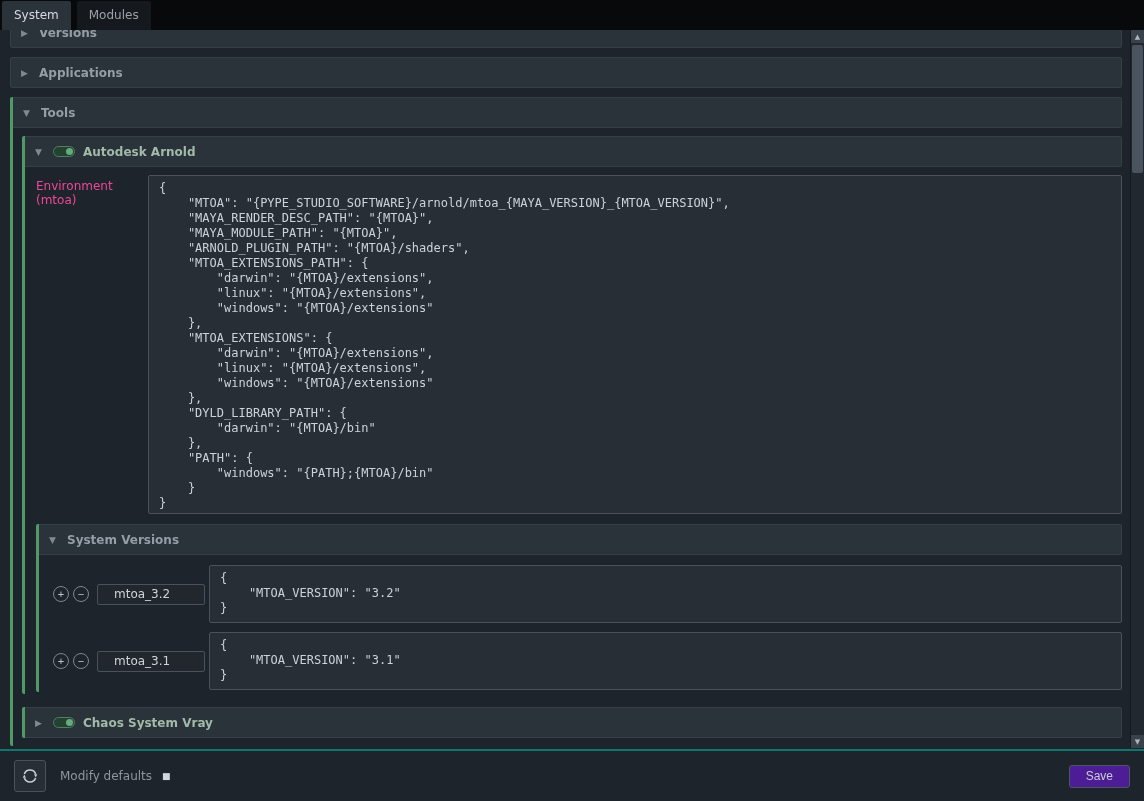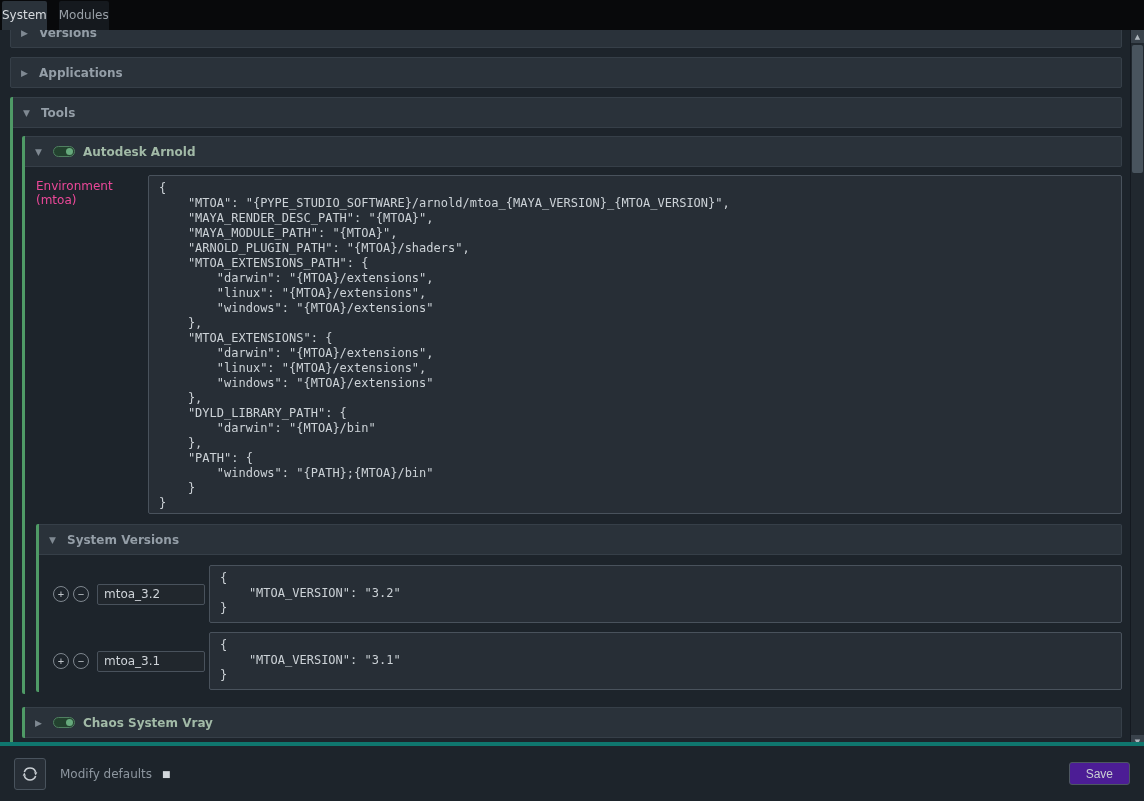--- a/index.html
+++ b/index.html
@@ -17,24 +17,24 @@
     cursor: default;
   }
 
   
   .tabbar {
     position: absolute; top: 0; left: 0; right: 0; height: 30px;
     background: #08090b;
     display: flex; align-items: flex-end; padding-left: 2px;
   }
   .tab {
-    padding: 7px 0 8px;
+    padding: 7px 12px 8px;
     font-size: 12px; color: #9aa1a8;
     background: #15191e;
-    margin-right: 12px;
+    margin-right: 6px;
     border-top-left-radius: 2px; border-top-right-radius: 2px;
   }
   .tab.active { background: #2a323a; color: #d8dce0; }
 
   
   .viewport {
     position: absolute; top: 30px; left: 0; right: 14px; bottom: 53px;
     background: #1d242b; overflow: hidden;
   }
   .scrollcontent { padding: 0 8px 0 10px; margin-top: -13px; }
@@ -102,21 +102,21 @@
     border-radius: 50%; border: 1px solid #7e868e;
     background: transparent; color: #c0c6cb;
     font-size: 11px; line-height: 1; padding: 0;
     display: flex; align-items: center; justify-content: center;
     margin-right: 4px;
   }
   .key-input {
     width: 108px; height: 21px; flex: 0 0 auto;
     margin: 0 4px;
     background: #21272d; border: 1px solid #49525c; border-radius: 2px;
-    color: #ced3d8; font-size: 12px; padding: 0 6px;
+    color: #ced3d8; font-size: 12px; padding: 0 16px;
     font-family: "DejaVu Sans", "Liberation Sans", sans-serif;
     outline: none;
   }
 
   
   .vscrollbar {
     position: absolute; top: 30px; right: 0; bottom: 53px; width: 14px;
     background: #21282f; border-left: 1px solid #141920;
   }
   .sb-btn {
@@ -126,22 +126,22 @@
   }
   .sb-btn.up { top: 0; }
   .sb-btn.down { bottom: 0; }
   .sb-thumb {
     position: absolute; top: 15px; left: 1px; right: 1px; height: 128px;
     background: #49545e; border-radius: 2px;
   }
 
   
   .footer {
-    position: absolute; left: 0; right: 0; bottom: 0; height: 59px;
-    background: #1d242b; border-top: 4px solid #0f766e;
+    position: absolute; left: 0; right: 0; bottom: 0; height: 52px;
+    background: #1d242b; border-top: 2px solid #0f766e;
     display: flex; align-items: center;
   }
   .icon-btn {
     width: 32px; height: 32px; margin-left: 14px;
     background: #272e36; border: 1px solid #49535d; border-radius: 3px;
     display: flex; align-items: center; justify-content: center; padding: 0;
   }
   .md-label { margin-left: 14px; font-size: 12px; color: #8d969f; }
   .md-square { margin-left: 10px; font-size: 9px; color: #d2d7db; }
   .save-btn {

